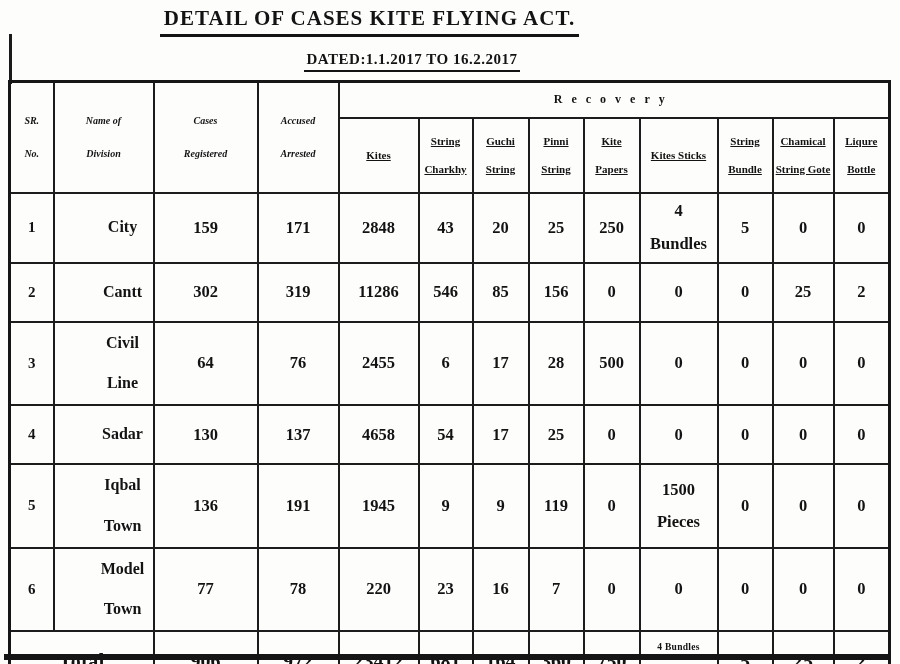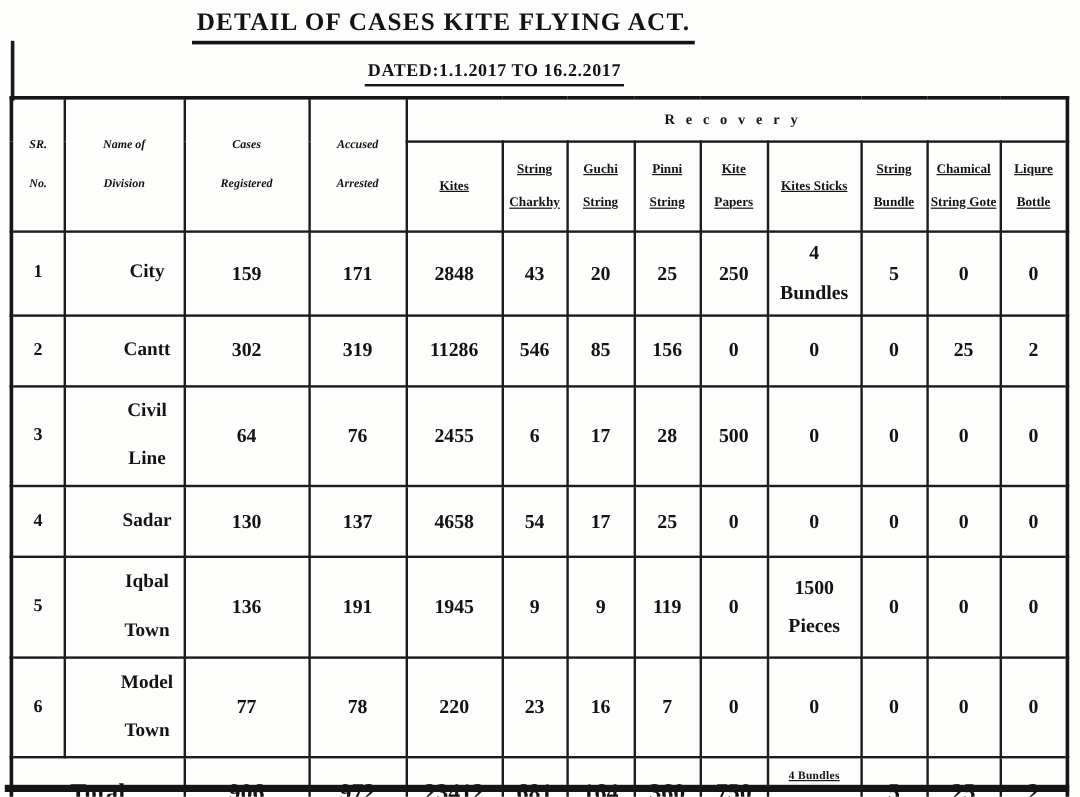--- a/index.html
+++ b/index.html
@@ -53,21 +53,21 @@
   tr.tr-total{height:61px}
   .recovery-cell{font-size:12px;letter-spacing:9px;font-weight:bold;}
   .hl{font-size:10px;line-height:3.3em;font-style:italic;}
   .sl{font-size:11px;line-height:2.55em;text-decoration:underline;}
   .sr-cell{font-size:15px;}
   .dl{font-size:16px;line-height:2.55em;padding-left:38px;}
   .num{font-size:16.5px;}
   .kl{font-size:16.5px;line-height:1.95em;}
   .total-label{font-size:20px;letter-spacing:.5px;}
   .tnum{font-size:20px;}
-  .tkl{font-size:9.5px;line-height:2.9em;letter-spacing:.3px;text-decoration:underline;}
+  .tkl{font-size:9.5px;line-height:2.9em;letter-spacing:.3px;}
   .hl:empty,.sl:empty,.dl:empty,.kl:empty,.tkl:empty{display:none;}
 </style>
 </head>
 <body>
 
 <div class="page-title">
   <span class="t-inner">DETAIL OF CASES KITE FLYING ACT.</span>
 </div>
 <div class="page-subtitle">
   <span class="s-inner">DATED:1.1.2017 TO 16.2.2017</span>

